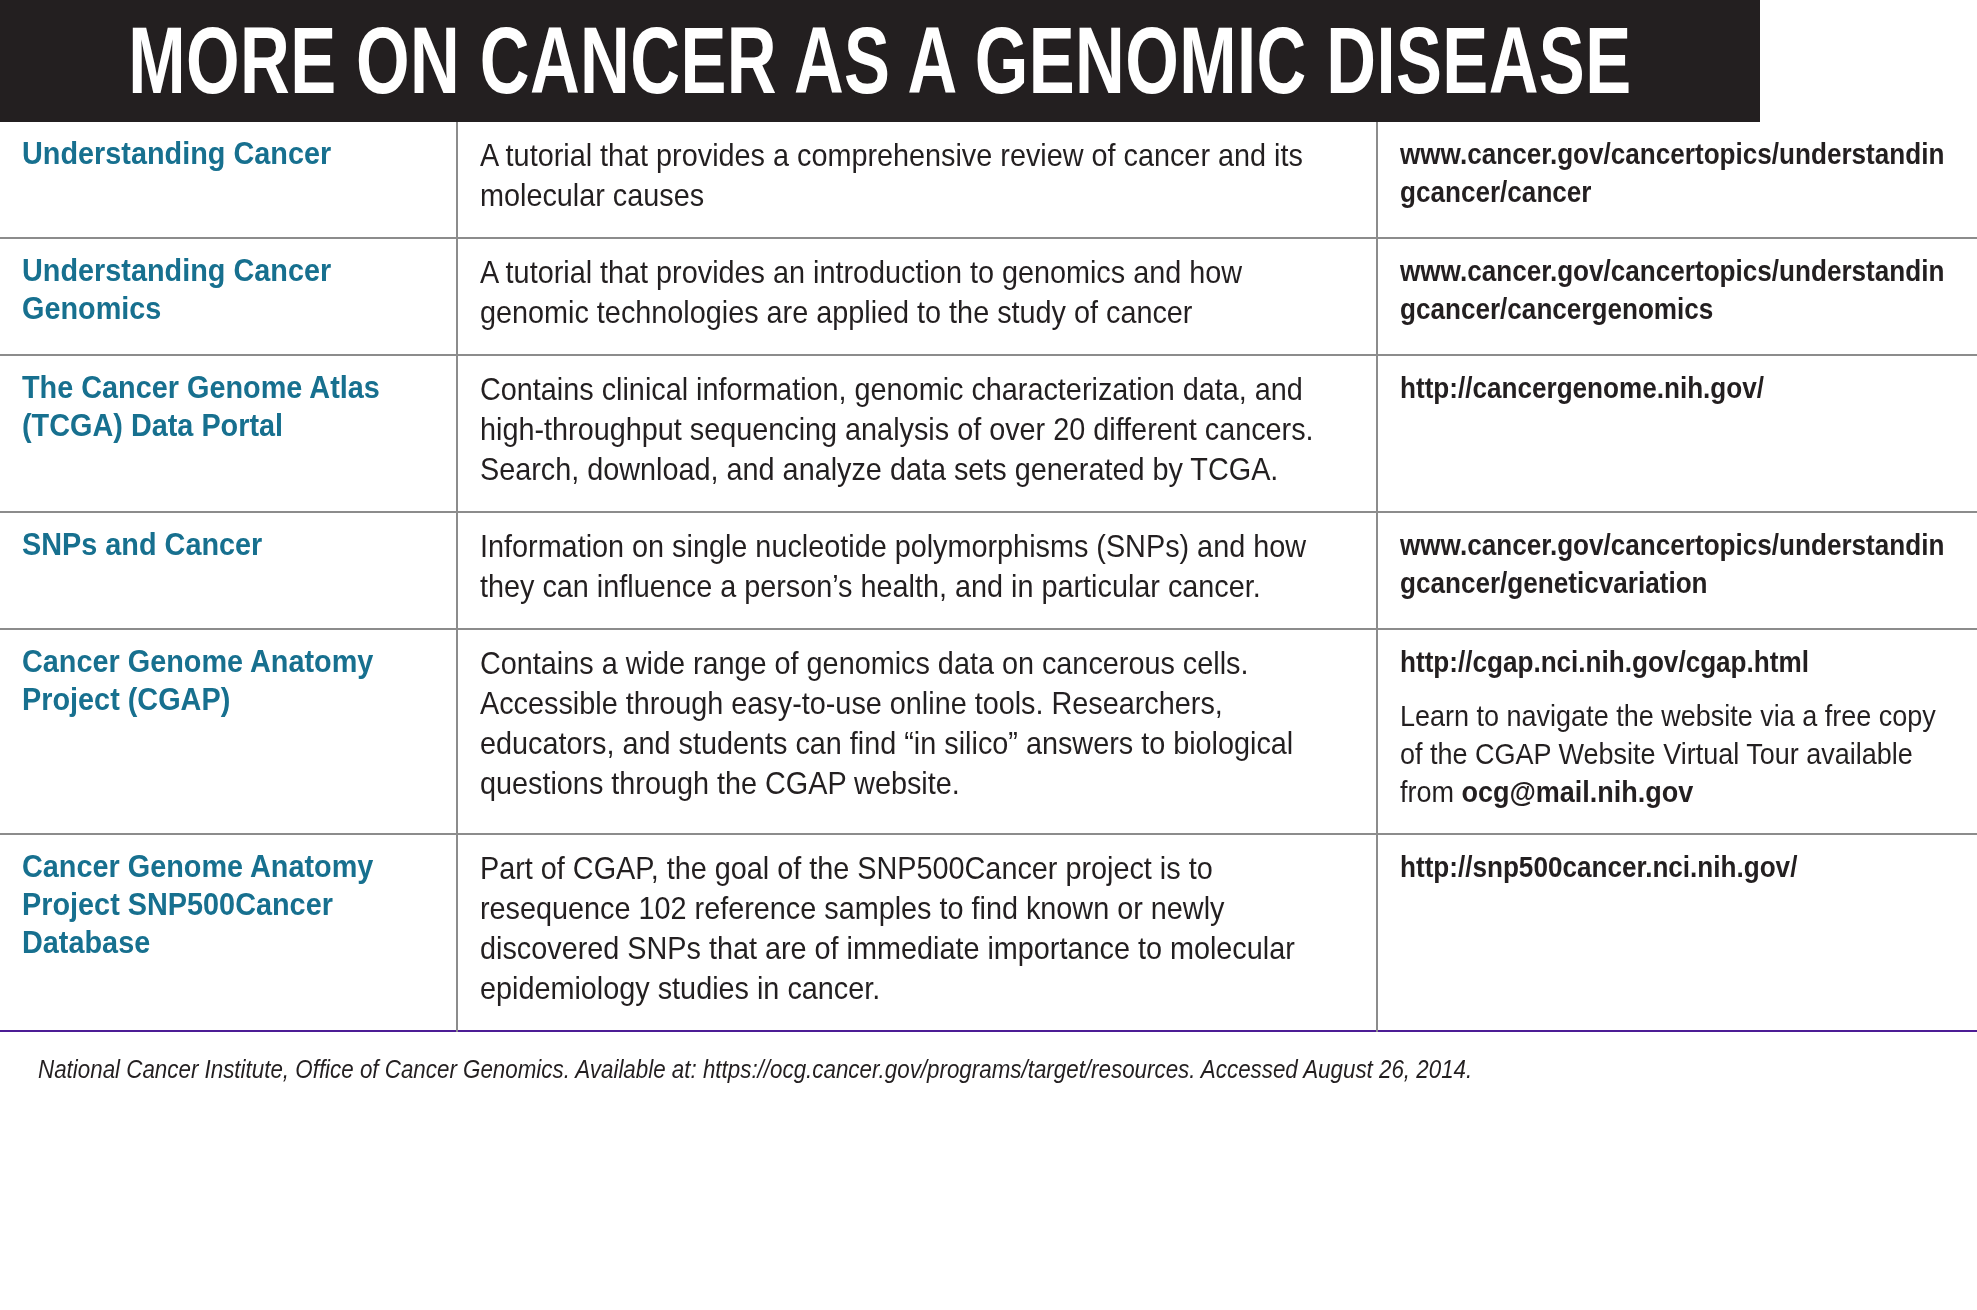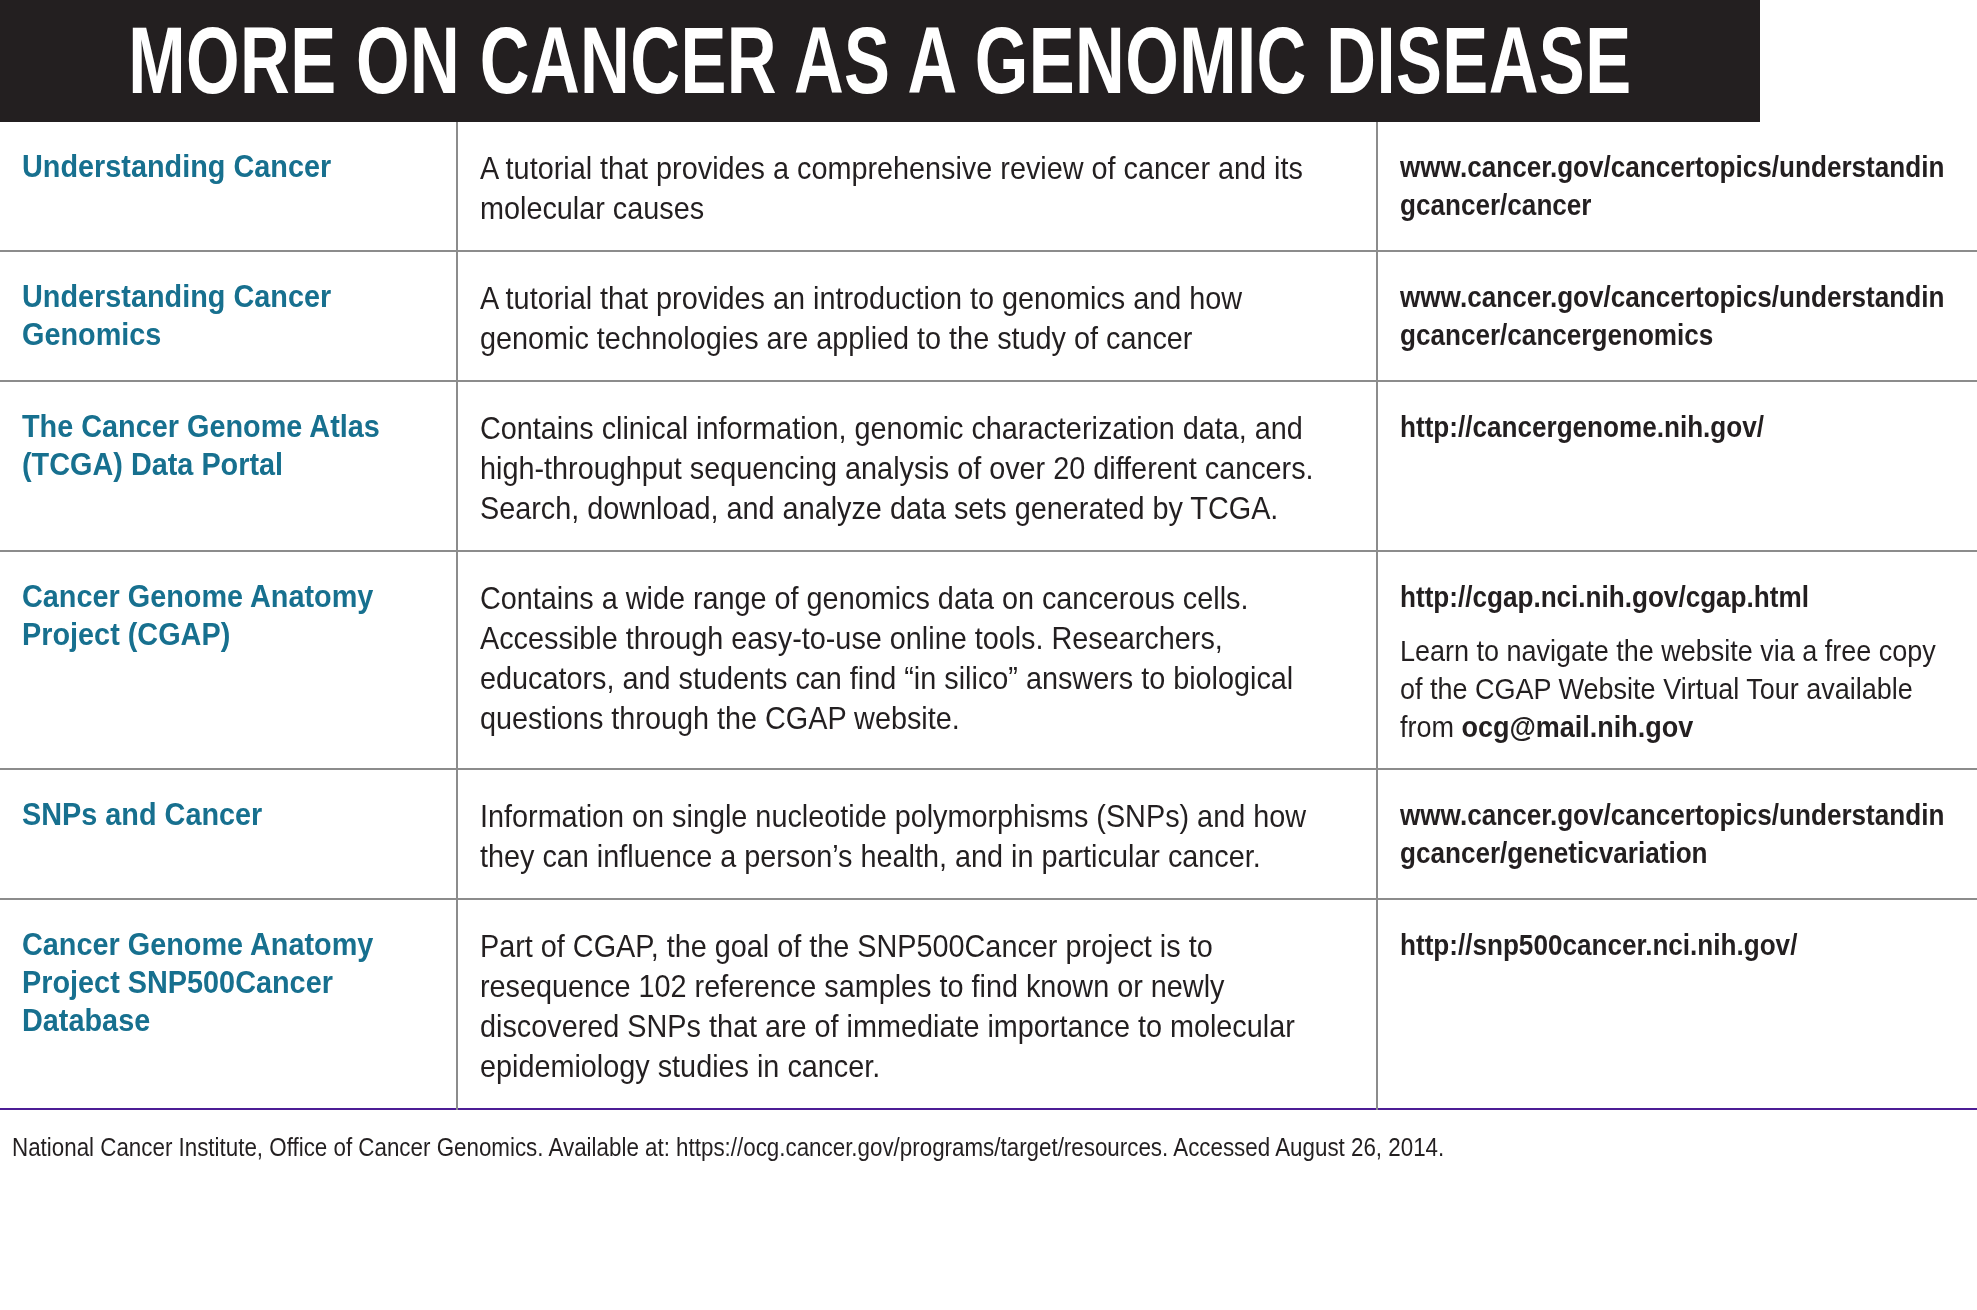--- a/index.html
+++ b/index.html
@@ -50,21 +50,21 @@
     table-layout: fixed;
   }
   .res-table tr {
     border-bottom: 2px solid #8c8c8c;
   }
   .res-table tr:last-child {
     border-bottom: 2px solid #4c1d95;
   }
   .res-table td {
     vertical-align: top;
-    padding: 26px 22px 22px 22px;
+    padding: 13px 22px 22px 22px;
     box-sizing: border-box;
   }
   .col-name   { width: 457px; border-right: 2px solid #8c8c8c; }
   .col-desc   { width: 920px; border-right: 2px solid #8c8c8c; }
   .col-url    { width: 600px; }
 
   .name-text {
     color: #17708f;
     font-family: "Liberation Sans Narrow", "Liberation Sans", sans-serif;
     font-weight: bold;
@@ -103,22 +103,23 @@
     line-height: 38px;
     margin-top: 16px;
     transform: scaleX(0.90);
     transform-origin: left top;
     width: 111%;
   }
   .url-note b { font-weight: bold; }
 
   
   .footer {
-    padding: 22px 22px 0 12px;
+    padding: 22px 22px 0 38px;
     box-sizing: border-box;
+    font-style: italic;
   }
   .footer-text {
     color: #231f20;
     font-family: "Liberation Sans Narrow", "Liberation Sans", sans-serif;
     font-weight: normal;
     font-size: 26px;
     line-height: 30px;
     transform: scaleX(0.86);
     transform-origin: left top;
     width: 116%;
@@ -168,40 +169,40 @@
         <td class="col-desc">
           <div class="desc-text">Contains clinical information, genomic characterization data, and high-throughput sequencing analysis of over 20 different cancers. Search, download, and analyze data sets generated by TCGA.</div>
         </td>
         <td class="col-url">
           <div class="url-text">http://cancergenome.nih.gov/</div>
         </td>
       </tr>
 
       <tr>
         <td class="col-name">
+          <div class="name-text">SNPs and Cancer</div>
+        </td>
+        <td class="col-desc">
+          <div class="desc-text">Information on single nucleotide polymorphisms (SNPs) and how they can influence a person’s health, and in particular cancer.</div>
+        </td>
+        <td class="col-url">
+          <div class="url-text">www.cancer.gov/cancertopics/understandingcancer/geneticvariation</div>
+        </td>
+      </tr>
+
+      <tr>
+        <td class="col-name">
           <div class="name-text">Cancer Genome Anatomy Project (CGAP)</div>
         </td>
         <td class="col-desc">
           <div class="desc-text">Contains a wide range of genomics data on cancerous cells. Accessible through easy-to-use online tools. Researchers, educators, and students can find “in silico” answers to biological questions through the CGAP website.</div>
         </td>
         <td class="col-url">
           <div class="url-text">http://cgap.nci.nih.gov/cgap.html</div>
           <div class="url-note"><span>Learn to navigate the website via a free copy of the CGAP Website Virtual Tour available from </span><b>ocg@mail.nih.gov</b><span></span></div>
-        </td>
-      </tr>
-
-      <tr>
-        <td class="col-name">
-          <div class="name-text">SNPs and Cancer</div>
-        </td>
-        <td class="col-desc">
-          <div class="desc-text">Information on single nucleotide polymorphisms (SNPs) and how they can influence a person’s health, and in particular cancer.</div>
-        </td>
-        <td class="col-url">
-          <div class="url-text">www.cancer.gov/cancertopics/understandingcancer/geneticvariation</div>
         </td>
       </tr>
 
       <tr>
         <td class="col-name">
           <div class="name-text">Cancer Genome Anatomy Project SNP500Cancer Database</div>
         </td>
         <td class="col-desc">
           <div class="desc-text">Part of CGAP, the goal of the SNP500Cancer project is to resequence 102 reference samples to find known or newly discovered SNPs that are of immediate importance to molecular epidemiology studies in cancer.</div>
         </td>

